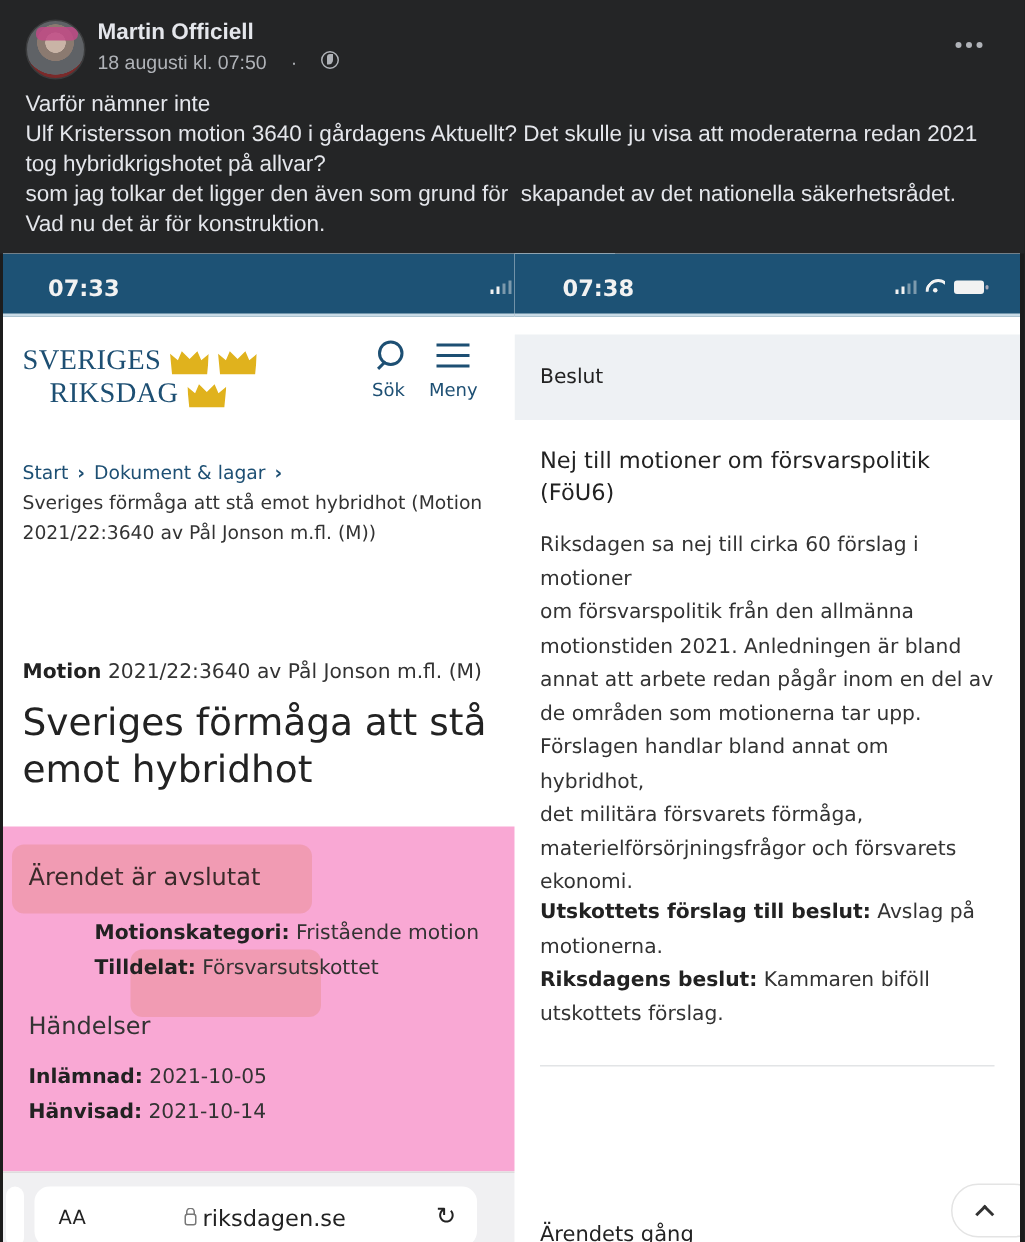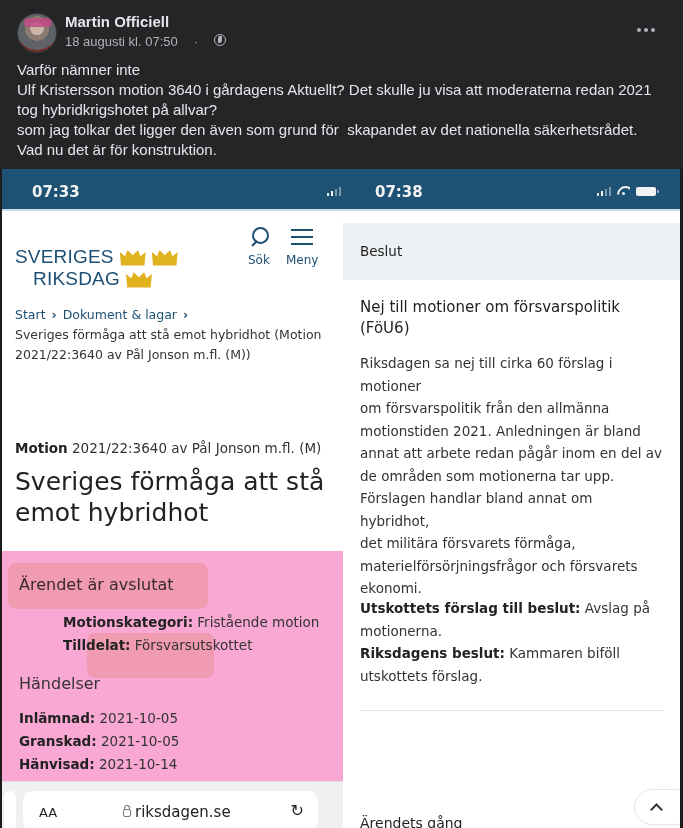--- a/index.html
+++ b/index.html
@@ -40,21 +40,21 @@
   .wifi { width: 13px; height: 10px; position: relative; overflow: hidden; }
   .wifi::before { content: ""; position: absolute; left: 0; top: 0; width: 13px; height: 13px; border-radius: 50%; border: 2.5px solid #f2f2f2; border-bottom-color: transparent; border-left-color: transparent; transform: rotate(-45deg); }
   .wifi::after { content: ""; position: absolute; left: 5px; top: 6px; width: 3px; height: 3px; background: #f2f2f2; border-radius: 50%; }
   .battery { width: 20px; height: 9px; background: #f2f2f2; border-radius: 2px; position: relative; }
   .battery::after { content: ""; position: absolute; right: -3px; top: 3px; width: 2px; height: 3px; background: #aab; border-radius: 1px; }
 
   .open-sans { font-family: "DejaVu Sans", sans-serif; }
 
   
   .site-header { position: absolute; left: 0; top: 44px; width: 100%; height: 70px; background: #fff; }
-  .logo { position: absolute; left: 13px; top: 17px; color: #1d4f73; font-family: Liberation Sans, sans-serif; font-size: 19px; line-height: 22px; letter-spacing: 0.2px; margin-top: 16px; }
+  .logo { position: absolute; left: 13px; top: 17px; color: #1d4f73; font-family: Liberation Serif, serif; font-size: 19px; line-height: 22px; letter-spacing: 0.2px; }
   .logo .row1 { display: flex; align-items: center; gap: 6px; }
   .logo .row2 { display: flex; align-items: center; gap: 6px; padding-left: 18px; }
   .crown { display: inline-block; width: 26px; height: 17px; position: relative; background: #e0b21d;
     clip-path: polygon(0 20%, 20% 45%, 30% 10%, 50% 40%, 70% 10%, 80% 45%, 100% 20%, 95% 100%, 5% 100%); }
   .hdr-btn { position: absolute; top: 14px; display: flex; flex-direction: column; align-items: center; color: #1d4f73; font-size: 12px; cursor: pointer; }
   .search-btn { left: 246px; }
   .menu-btn { left: 284px; }
   .search-glyph { width: 17px; height: 20px; position: relative; margin-bottom: 6px; }
   .search-glyph::before { content: ""; position: absolute; left: 2px; top: 0; width: 13px; height: 13px; border: 2px solid #1d4f73; border-radius: 50%; }
   .search-glyph::after { content: ""; position: absolute; left: 0; top: 13px; width: 7px; height: 2px; background: #1d4f73; transform: rotate(-45deg); transform-origin: right center; }
@@ -197,21 +197,20 @@
       <div class="highlight hl-1"></div>
       <div class="highlight hl-2"></div>
       <div class="closed-label">Ärendet är avslutat</div>
       <div class="facts">
         <div><b>Motionskategori:</b> <span>Fristående motion</span></div>
         <div><b>Tilldelat:</b> <span>Försvarsutskottet</span></div>
       </div>
       <div class="events-heading">Händelser</div>
       <div class="events">
         <div><b>Inlämnad:</b> <span>2021-10-05</span></div>
-        <div><b>Granskad:</b> <span>2021-10-05</span></div>
         <div><b>Hänvisad:</b> <span>2021-10-14</span></div>
       </div>
     </div>
 
     <div class="browser-bar">
       <div class="side-pill l"></div>
       <div class="url-pill">
         <span class="aa">AA</span>
         <span class="url">
             <span class="lock"></span>

